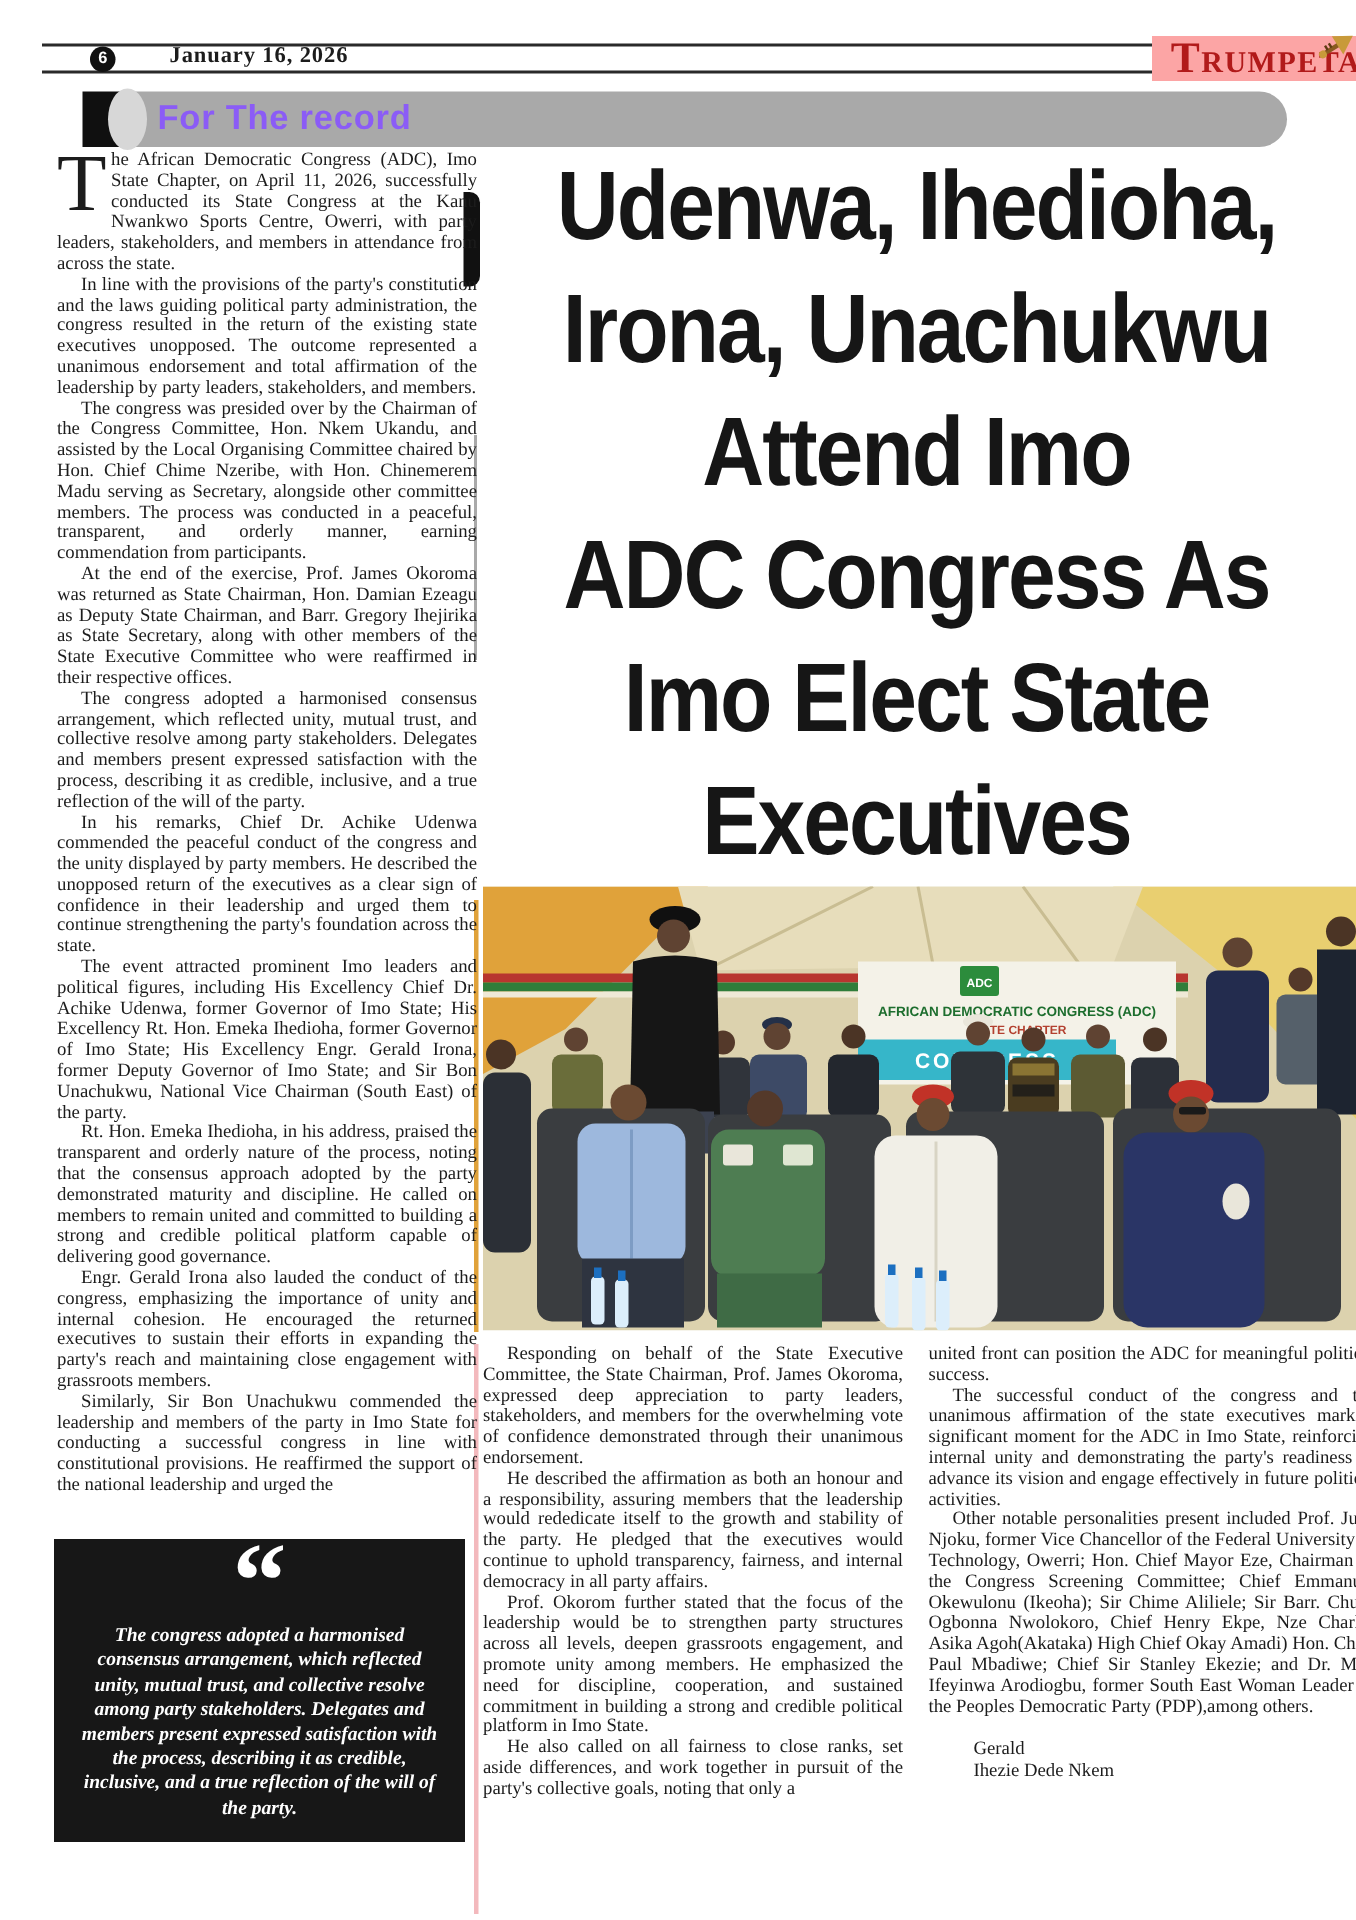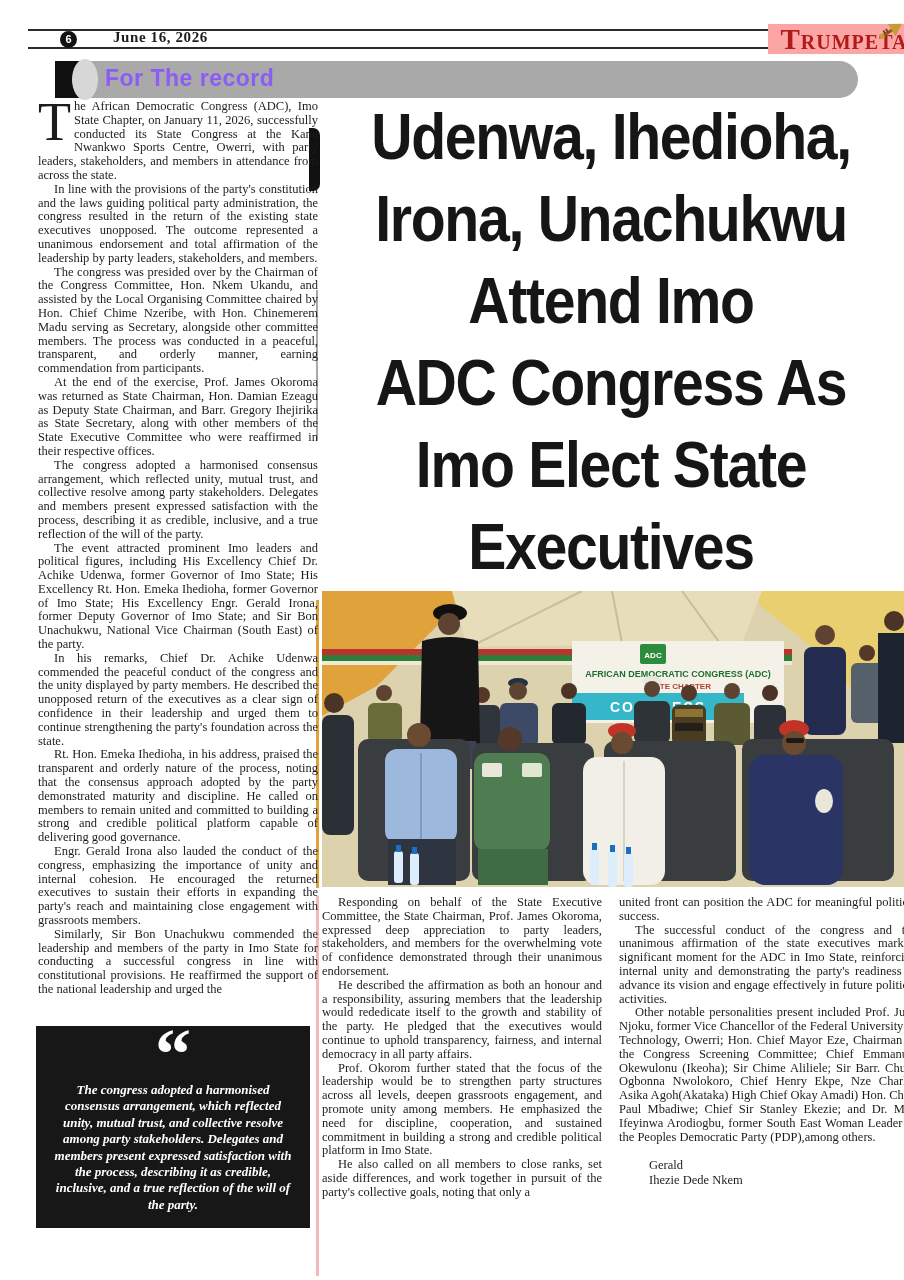--- a/index.html
+++ b/index.html
@@ -65,21 +65,21 @@
               font-style:italic;font-weight:bold;}
 </style>
 </head>
 <body>
 
 <div class="page">
 
   <div class="rule rule-top"></div>
   <div class="rule rule-bottom"></div>
   <div class="pagenum">6</div>
-  <div class="date">June 16,  2026</div>
+  <div class="date">January 16,  2026</div>
   <div class="masthead">
     <span>Trumpeta</span>
     <span class="trumpet">
       <svg width="30" height="26" viewBox="0 0 30 26">
         <g transform="rotate(-32 15 13)">
           <rect x="3" y="11.2" width="15" height="3" fill="#8a5a20"></rect>
           <polygon points="16,5.5 28,12.7 16,20" fill="#c89a3a"></polygon>
           <circle cx="4.5" cy="12.7" r="2.6" fill="#c89a3a"></circle>
           <rect x="8" y="8.5" width="1.6" height="3.4" fill="#5f3c12"></rect>
           <rect x="11" y="8.5" width="1.6" height="3.4" fill="#5f3c12"></rect>
@@ -103,27 +103,27 @@
     <div>Imo Elect State</div>
     <div>Executives</div>
   </div>
 
   <div class="black-tab"></div>
   <div class="gray-vline"></div>
   <div class="orange-strip"></div>
   <div class="pink-strip"></div>
 
   <div class="col col1">
-    <p class="first"><span class="dropcap">T</span><span>he African Democratic Congress (ADC), Imo State Chapter, on January 11, 2026, successfully conducted its State Congress at the Kanu Nwankwo Sports Centre, Owerri, with party leaders, stakeholders, and members in attendance from across the state.</span></p>
+    <p class="first"><span class="dropcap">T</span><span>he African Democratic Congress (ADC), Imo State Chapter, on April 11, 2026, successfully conducted its State Congress at the Kanu Nwankwo Sports Centre, Owerri, with party leaders, stakeholders, and members in attendance from across the state.</span></p>
     <p>In line with the provisions of the party's constitution and the laws guiding political party administration, the congress resulted in the return of the existing state executives unopposed. The outcome represented a unanimous endorsement and total affirmation of the leadership by party leaders, stakeholders, and members.</p>
     <p>The congress was presided over by the Chairman of the Congress Committee, Hon. Nkem Ukandu, and assisted by the Local Organising Committee chaired by Hon. Chief Chime Nzeribe, with Hon. Chinemerem Madu serving as Secretary, alongside other committee members. The process was conducted in a peaceful, transparent, and orderly manner, earning commendation from participants.</p>
     <p>At the end of the exercise, Prof. James Okoroma was returned as State Chairman, Hon. Damian Ezeagu as Deputy State Chairman, and Barr. Gregory Ihejirika as State Secretary, along with other members of the State Executive Committee who were reaffirmed in their respective offices.</p>
     <p>The congress adopted a harmonised consensus arrangement, which reflected unity, mutual trust, and collective resolve among party stakeholders. Delegates and members present expressed satisfaction with the process, describing it as credible, inclusive, and a true reflection of the will of the party.</p>
+    <p>In his remarks, Chief Dr. Achike Udenwa commended the peaceful conduct of the congress and the unity displayed by party members. He described the unopposed return of the executives as a clear sign of confidence in their leadership and urged them to continue strengthening the party's foundation across the state.</p>
     <p>The event attracted prominent Imo leaders and political figures, including His Excellency Chief Dr. Achike Udenwa, former Governor of Imo State; His Excellency Rt. Hon. Emeka Ihedioha, former Governor of Imo State; His Excellency Engr. Gerald Irona, former Deputy Governor of Imo State; and Sir Bon Unachukwu, National Vice Chairman (South East) of the party.</p>
-    <p>In his remarks, Chief Dr. Achike Udenwa commended the peaceful conduct of the congress and the unity displayed by party members. He described the unopposed return of the executives as a clear sign of confidence in their leadership and urged them to continue strengthening the party's foundation across the state.</p>
     <p>Rt. Hon. Emeka Ihedioha, in his address, praised the transparent and orderly nature of the process, noting that the consensus approach adopted by the party demonstrated maturity and discipline. He called on members to remain united and committed to building a strong and credible political platform capable of delivering good governance.</p>
     <p>Engr. Gerald Irona also lauded the conduct of the congress, emphasizing the importance of unity and internal cohesion. He encouraged the returned executives to sustain their efforts in expanding the party's reach and maintaining close engagement with grassroots members.</p>
     <p>Similarly, Sir Bon Unachukwu commended the leadership and members of the party in Imo State for conducting a successful congress in line with constitutional provisions. He reaffirmed the support of the national leadership and urged the</p>
   </div>
 
   <svg class="photo" viewBox="0 0 582 296" preserveAspectRatio="none">
     <rect x="0" y="0" width="582" height="296" fill="#dcd2ae"></rect>
     <polygon points="0,0 150,0 55,95 0,125" fill="#e0a23a"></polygon>
     <polygon points="420,0 582,0 582,155 495,60" fill="#e9cf70"></polygon>
     <polygon points="130,0 440,0 420,52 145,56" fill="#e7ddbb"></polygon>
@@ -237,21 +237,21 @@
         <rect x="288" y="254" width="5" height="7" fill="#1c6fc0"></rect>
       <rect x="302" y="262" width="9" height="34" rx="3" fill="#dceefb"></rect>
         <rect x="304" y="256" width="5" height="7" fill="#1c6fc0"></rect>
     </g>
   </svg>
 
   <div class="col col2">
     <p>Responding on behalf of the State Executive Committee, the State Chairman, Prof. James Okoroma, expressed deep appreciation to party leaders, stakeholders, and members for the overwhelming vote of confidence demonstrated through their unanimous endorsement.</p>
     <p>He described the affirmation as both an honour and a responsibility, assuring members that the leadership would rededicate itself to the growth and stability of the party. He pledged that the executives would continue to uphold transparency, fairness, and internal democracy in all party affairs.</p>
     <p>Prof. Okorom further stated that the focus of the leadership would be to strengthen party structures across all levels, deepen grassroots engagement, and promote unity among members. He emphasized the need for discipline, cooperation, and sustained commitment in building a strong and credible political platform in Imo State.</p>
-    <p>He also called on all members to close ranks, set aside differences, and work together in pursuit of the party's collective goals, noting that only a</p>
+    <p>He also called on all fairness to close ranks, set aside differences, and work together in pursuit of the party's collective goals, noting that only a</p>
   </div>
 
   <div class="col col3">
     <p class="cont">united front can position the ADC for meaningful political success.</p>
     <p>The successful conduct of the congress and the unanimous affirmation of the state executives mark a significant moment for the ADC in Imo State, reinforcing internal unity and demonstrating the party's readiness to advance its vision and engage effectively in future political activities.</p>
     <p>Other notable personalities present included Prof. Jude Njoku, former Vice Chancellor of the Federal University of Technology, Owerri; Hon. Chief Mayor Eze, Chairman of the Congress Screening Committee; Chief Emmanuel Okewulonu (Ikeoha); Sir Chime Aliliele; Sir Barr. Chuks Ogbonna Nwolokoro, Chief Henry Ekpe, Nze Charles Asika Agoh(Akataka) High Chief Okay Amadi) Hon. Chief Paul Mbadiwe; Chief Sir Stanley Ekezie; and Dr. Mrs. Ifeyinwa Arodiogbu, former South East Woman Leader of the Peoples Democratic Party (PDP),among others.</p>
     <div class="signature">
       <div>Gerald</div>
       <div>Ihezie Dede Nkem</div>
     </div>

